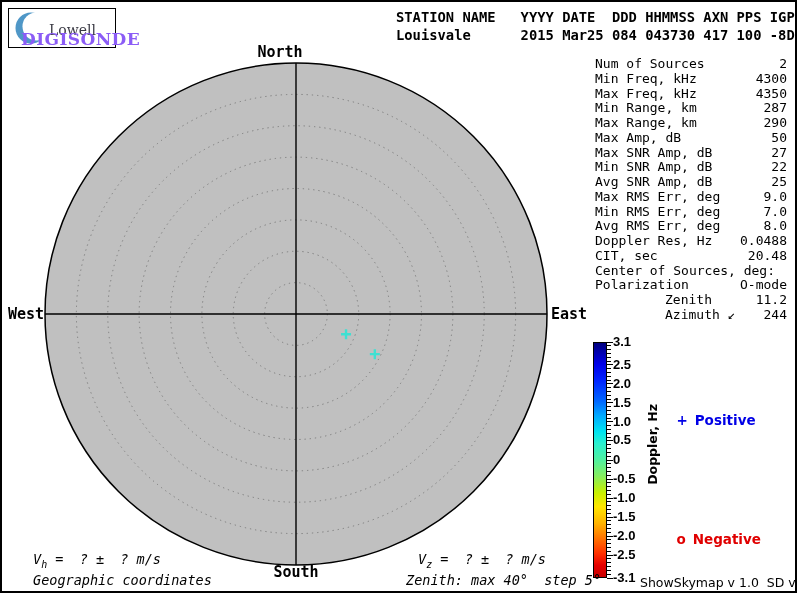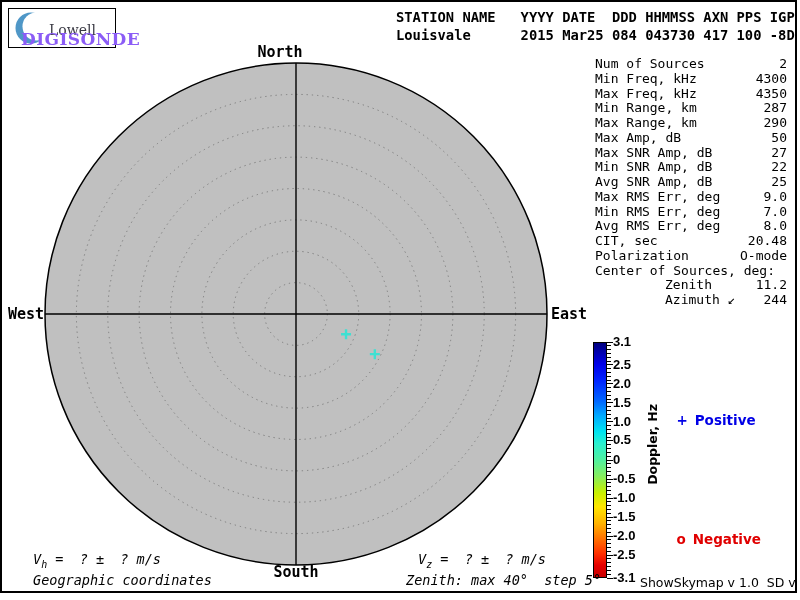--- a/index.html
+++ b/index.html
@@ -94,23 +94,24 @@
     <div class="info-row"><span>Max Freq, kHz</span><span>4350</span></div>
     <div class="info-row"><span>Min Range, km</span><span>287</span></div>
     <div class="info-row"><span>Max Range, km</span><span>290</span></div>
     <div class="info-row"><span>Max Amp, dB</span><span>50</span></div>
     <div class="info-row"><span>Max SNR Amp, dB</span><span>27</span></div>
     <div class="info-row"><span>Min SNR Amp, dB</span><span>22</span></div>
     <div class="info-row"><span>Avg SNR Amp, dB</span><span>25</span></div>
     <div class="info-row"><span>Max RMS Err, deg</span><span>9.0</span></div>
     <div class="info-row"><span>Min RMS Err, deg</span><span>7.0</span></div>
     <div class="info-row"><span>Avg RMS Err, deg</span><span>8.0</span></div>
+    <div class="info-row"><span>Doppler Res, Hz</span><span>0.0488</span></div>
     <div class="info-row"><span>CIT, sec</span><span>20.48</span></div>
+    <div class="info-row"><span>Center of Sources, deg:</span><span></span></div>
     <div class="info-row"><span>Polarization</span><span>O-mode</span></div>
-    <div class="info-row"><span>Center of Sources, deg:</span><span></span></div>
     <div class="info-row"><span class="ind">Zenith</span><span>11.2</span></div>
     <div class="info-row"><span class="ind">Azimuth ↙</span><span>244</span></div>
   </div>
 
 <div class="abs cbar"></div>
 <div id="cb-layer">
     <div class="abs cb-tick" style="left: 607px; width: 6px; top: 341.5px;"></div>
     <div class="abs cb-label" style="top: 334px;">3.1</div>
     <div class="abs cb-tick" style="left: 607px; width: 6px; top: 364.339px;"></div>
     <div class="abs cb-label" style="top: 356.839px;">2.5</div>

